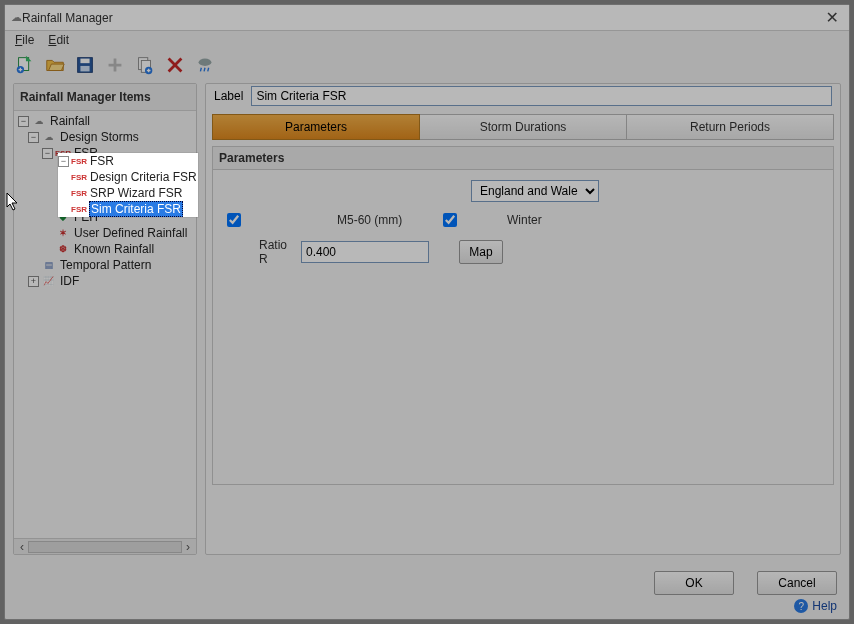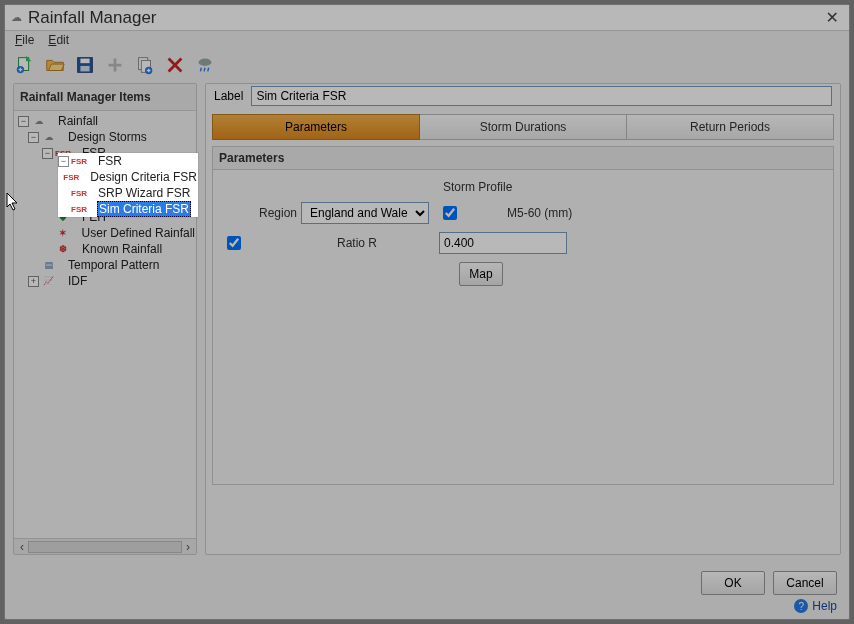--- a/index.html
+++ b/index.html
@@ -1,39 +1,39 @@
 <!DOCTYPE html>
 <html><head>
 <meta charset="utf-8">
 <style>
   * { box-sizing: border-box; font-family: "Segoe UI", Tahoma, sans-serif; font-size: 12px; }
   body { margin: 0; background: #888; width: 854px; height: 624px; overflow: hidden; position: relative; }
   .overlay-dim { position:absolute; inset:0; background:rgba(0,0,0,0.28); pointer-events:none; z-index:50; }
   .window { position:absolute; left:4px; top:4px; width:846px; height:616px; background:#f0f0f0; border:1px solid #9a9a9a; border-radius:2px; }
   .titlebar { display:flex; align-items:center; height:26px; padding:0 6px; background:#fff; border-bottom:1px solid #d0d0d0;}
-  .titlebar .title { margin-left:6px; color:#333; font-size:17px; }
+  .titlebar .title { color:#333; font-size:12px; }
   .titlebar .spacer { flex:1; }
   .titlebar .close { font-size:16px; color:#444; padding:0 4px; cursor:pointer; }
   .menubar { display:flex; gap:14px; padding:2px 10px; color:#333; }
   .menubar span { text-decoration: underline; text-decoration-color: transparent; }
   .menubar span::first-letter { text-decoration: underline; }
   .toolbar { display:flex; gap:6px; padding:4px 8px 6px; align-items:center; }
   .toolbar .tb { width:24px; height:24px; display:flex; align-items:center; justify-content:center; }
   .toolbar svg { width:22px; height:22px; }
   .body { display:flex; gap:8px; padding:0 8px; height:472px; }
   .panel { background:#f4f4f4; border:1px solid #c8c8c8; border-radius:2px; }
   .left { width:184px; display:flex; flex-direction:column; }
   .left-header { font-weight:bold; padding:6px 6px; background:#eaeaea; border-bottom:1px solid #d0d0d0; color:#333;}
   .tree { flex:1; overflow:hidden; padding:2px 0; position:relative; }
   .tree-row { display:flex; align-items:center; height:16px; padding-left:4px; white-space:nowrap; color:#222; }
   .tree-row .tw { width:11px; height:11px; border:1px solid #888; font-size:9px; line-height:8px; text-align:center; margin-right:2px; color:#555; background:#fff;}
   .tree-row .tw.none { border:none; background:transparent; }
   .tree-row .ic { width:16px; height:14px; display:inline-flex; align-items:center; justify-content:center; margin-right:2px; font-size:9px;}
   .tree-row.sel span.lbl { background:#2a7be4; color:#fff; border:1px dotted #003; padding:0 1px;}
-  .tree-row .lbl { padding:0 1px;margin-left:8px; }
+  .tree-row .lbl { padding:0 1px; }
   .ind1 { padding-left:14px; } .ind2 { padding-left:28px; } .ind3 { padding-left:42px; }
   .hscroll { height:16px; background:#e8e8e8; border-top:1px solid #ccc; display:flex; align-items:center; padding:0 2px;}
   .hscroll .arrow { width:12px; color:#555; text-align:center;}
   .hscroll .track { flex:1; height:12px; background:#dcdcdc; border:1px solid #bbb;}
   .right { flex:1; display:flex; flex-direction:column; }
   .right-header { font-weight:bold; padding:6px 8px; color:#333; }
   .label-row { display:flex; align-items:center; gap:8px; padding:2px 8px 8px;justify-content:flex-end;}
   .label-row input { flex:1; height:20px; border:1px solid #7a9ac0; padding:0 4px; background:#fff; }
   .tabs { display:flex; margin:0 6px; }
   .tab { flex:1; text-align:center; height:26px; line-height:24px; border:1px solid #b8b8b8; background:linear-gradient(#fdfdfd,#e8e8e8); color:#333; cursor:pointer;}
@@ -43,21 +43,21 @@
   .params-body { margin:0 6px 6px; border:1px solid #c8c8c8; background:#f4f4f4; padding:10px; height:316px;}
   .grid { display:grid; grid-template-columns:70px 130px 24px auto; row-gap:8px; column-gap:8px; align-items:center;}
   .grid .lblc { color:#333;margin-left:36px; }
   .grid select, .grid input[type=text] { height:22px; border:1px solid #7a9ac0; padding:0 4px; background:#fff; width:128px;}
   .grid input[type=checkbox]{ width:14px; height:14px;}
   .profile-head { grid-column:3 / span 2; color:#333; padding-left:4px;}
   .mapbtn { grid-column:3 / span 2; }
   .mapbtn button { height:24px; width:44px; border:1px solid #999; background:linear-gradient(#fdfdfd,#e4e4e4); border-radius:2px; margin-left:20px;}
   .footer { position:absolute; left:0; right:0; bottom:0; padding:8px 12px 6px; display:flex; flex-direction:column; gap:4px; align-items:flex-end;}
   .footer .btnrow { display:flex; gap:8px;}
-  .footer button { width:64px; height:24px; border:1px solid #999; background:linear-gradient(#fdfdfd,#e4e4e4); border-radius:2px;}
+  .footer button { width:80px; height:24px; border:1px solid #999; background:linear-gradient(#fdfdfd,#e4e4e4); border-radius:2px;margin-left:15px;}
   .help { display:flex; align-items:center; gap:4px; color:#1a4aa0; font-size:11px;}
   .help .qi { width:14px; height:14px; border-radius:50%; background:#2a7be4; color:#fff; display:inline-flex; align-items:center; justify-content:center; font-size:10px;}
   .fsr-ic { color:#c33; font-weight:bold; font-size:8px; line-height:7px;}
   .feh-ic { color:#1a8a3a; font-size:9px;}
   .rain-ic { color:#888; font-size:11px;}
   .x-ic { color:#c33; font-weight:bold;}
   .idf-ic { color:#46a; font-size:10px;}
   .highlight-region { position:absolute; z-index:60; left:58px; top:153px; width:140px; height:64px; background:#fff; box-shadow:0 0 0 1px rgba(0,0,0,0.06); }
   .highlight-region .tree-row { padding-left:0; }
   .cursor-arrow { position:absolute; z-index:70; left:6px; top:192px; }
@@ -208,30 +208,30 @@
         <input type="text" value="Sim Criteria FSR" style="">
       </div>
       <div class="tabs">
         <div class="tab active">Parameters</div>
         <div class="tab">Storm Durations</div>
         <div class="tab">Return Periods</div>
       </div>
       <div class="subheader">Parameters</div>
       <div class="params-body">
         <div class="grid">
-          <div class="profile-head" style="grid-row:1;">Storm Profile</div>
           <span style="grid-row:1"></span>
             <span style="grid-row:1"></span>
 
           <span class="lblc">Region</span>
           <select><option>England and Wales</option></select>
           <input type="checkbox" checked="" style="">
 
           <span class="lblc">M5-60 (mm)</span>
           <input type="checkbox" checked="" style="">
+          <span class="lblc">Winter</span>
 
           <span class="lblc">Ratio R</span>
           <input type="text" value="0.400" style="">
           <div class="mapbtn"><button>Map</button></div>
         </div>
       </div>
     </div>
   </div>
 
   <div class="footer">

